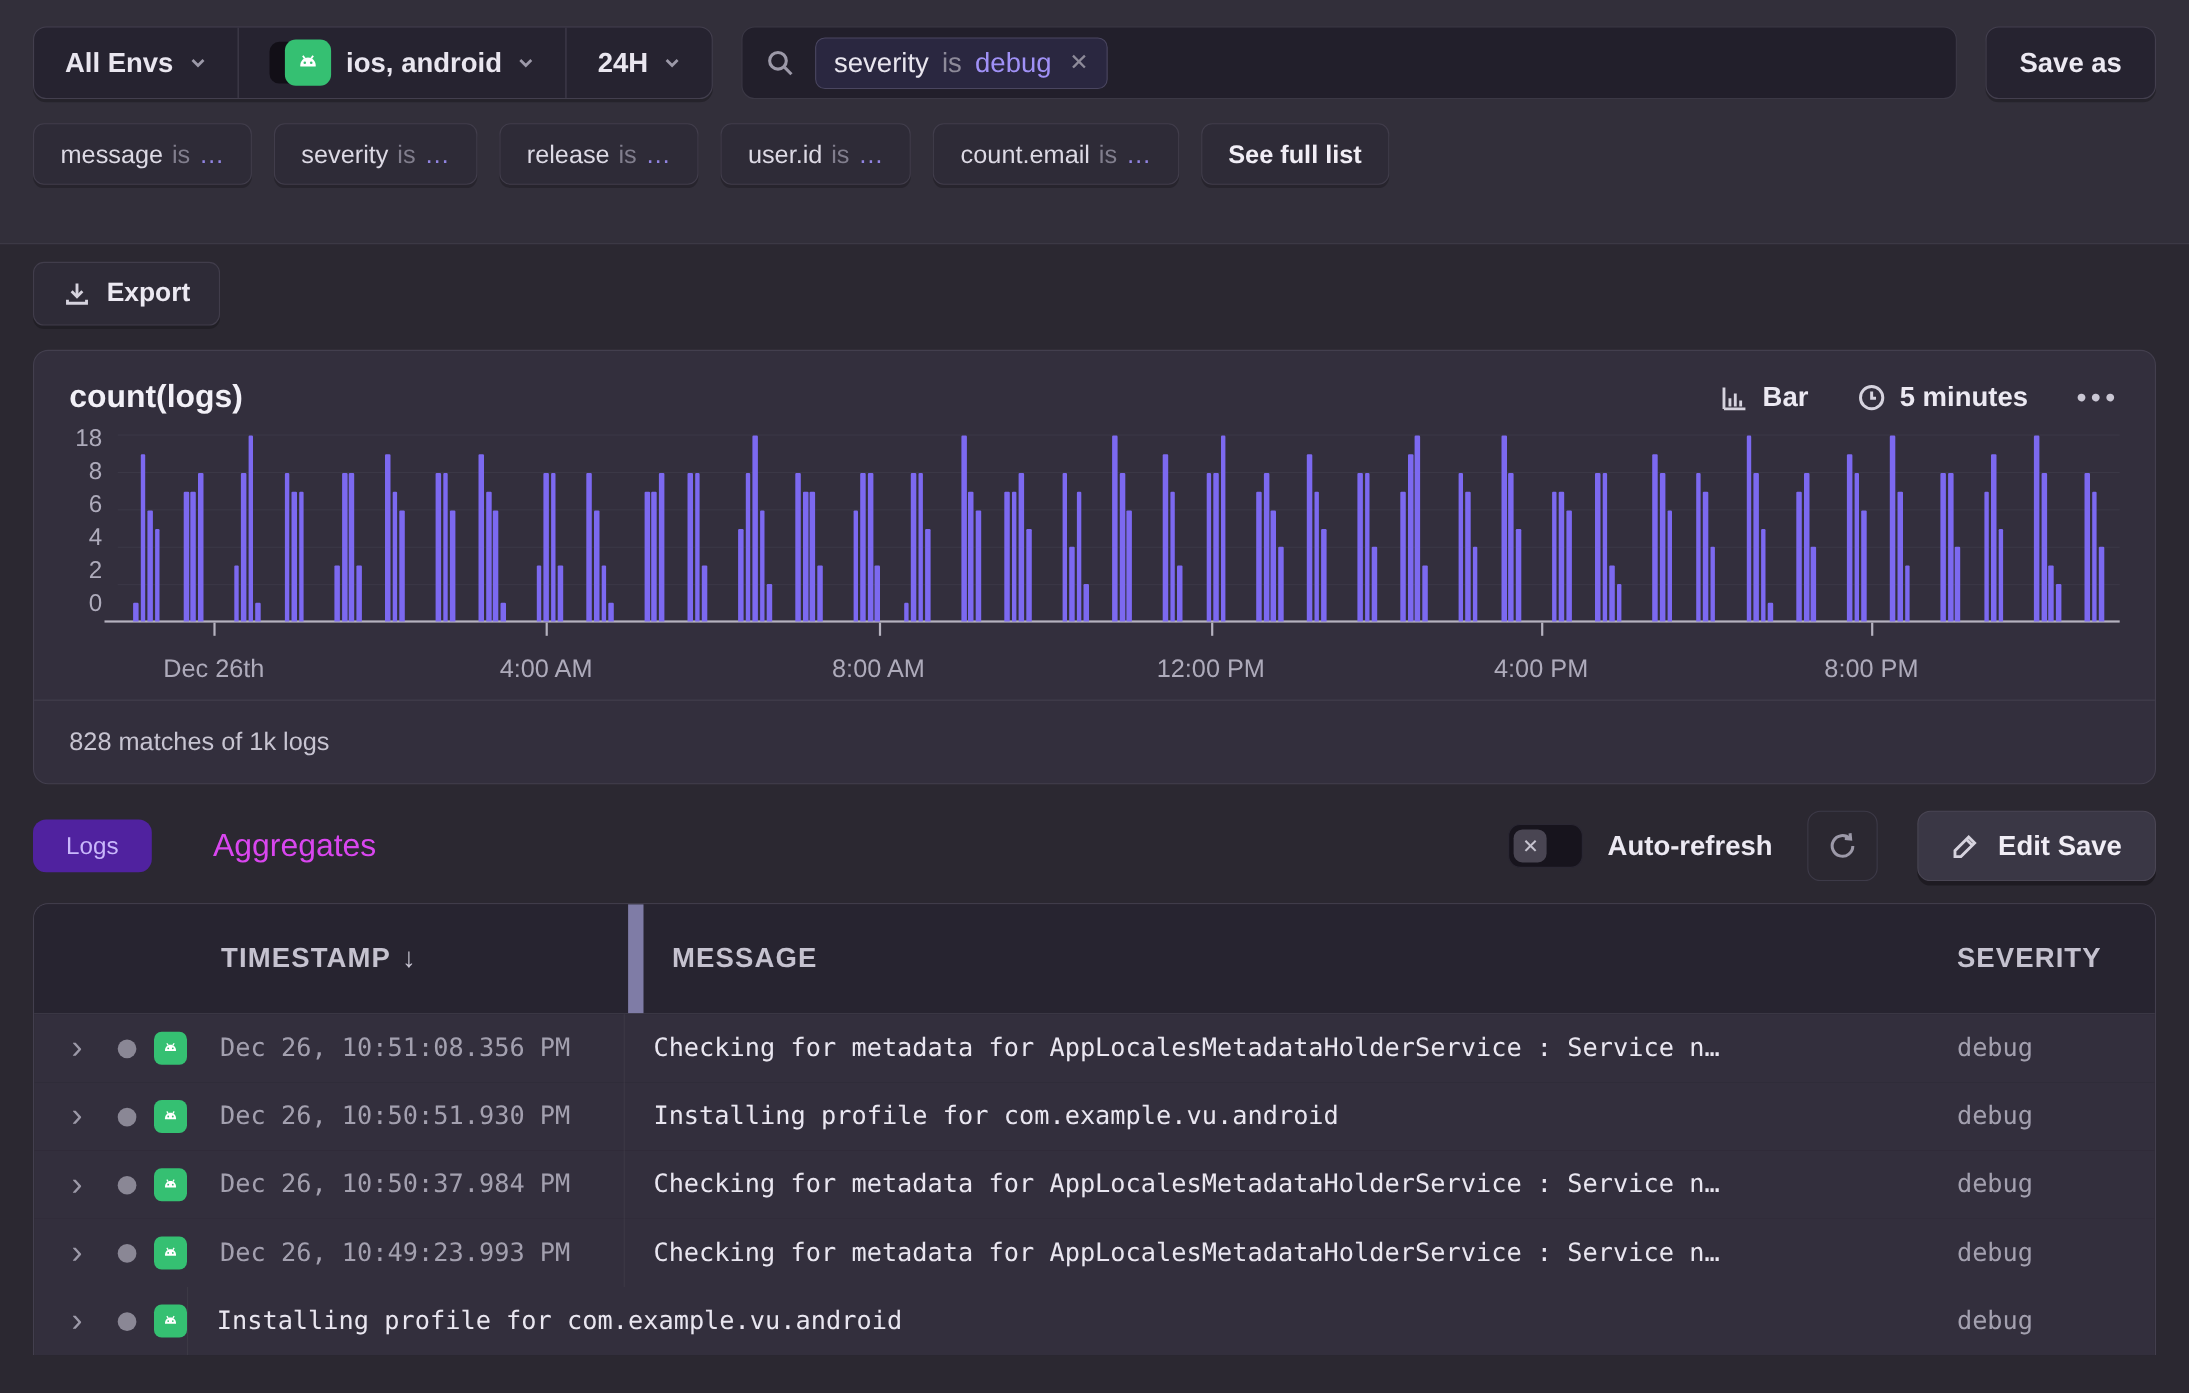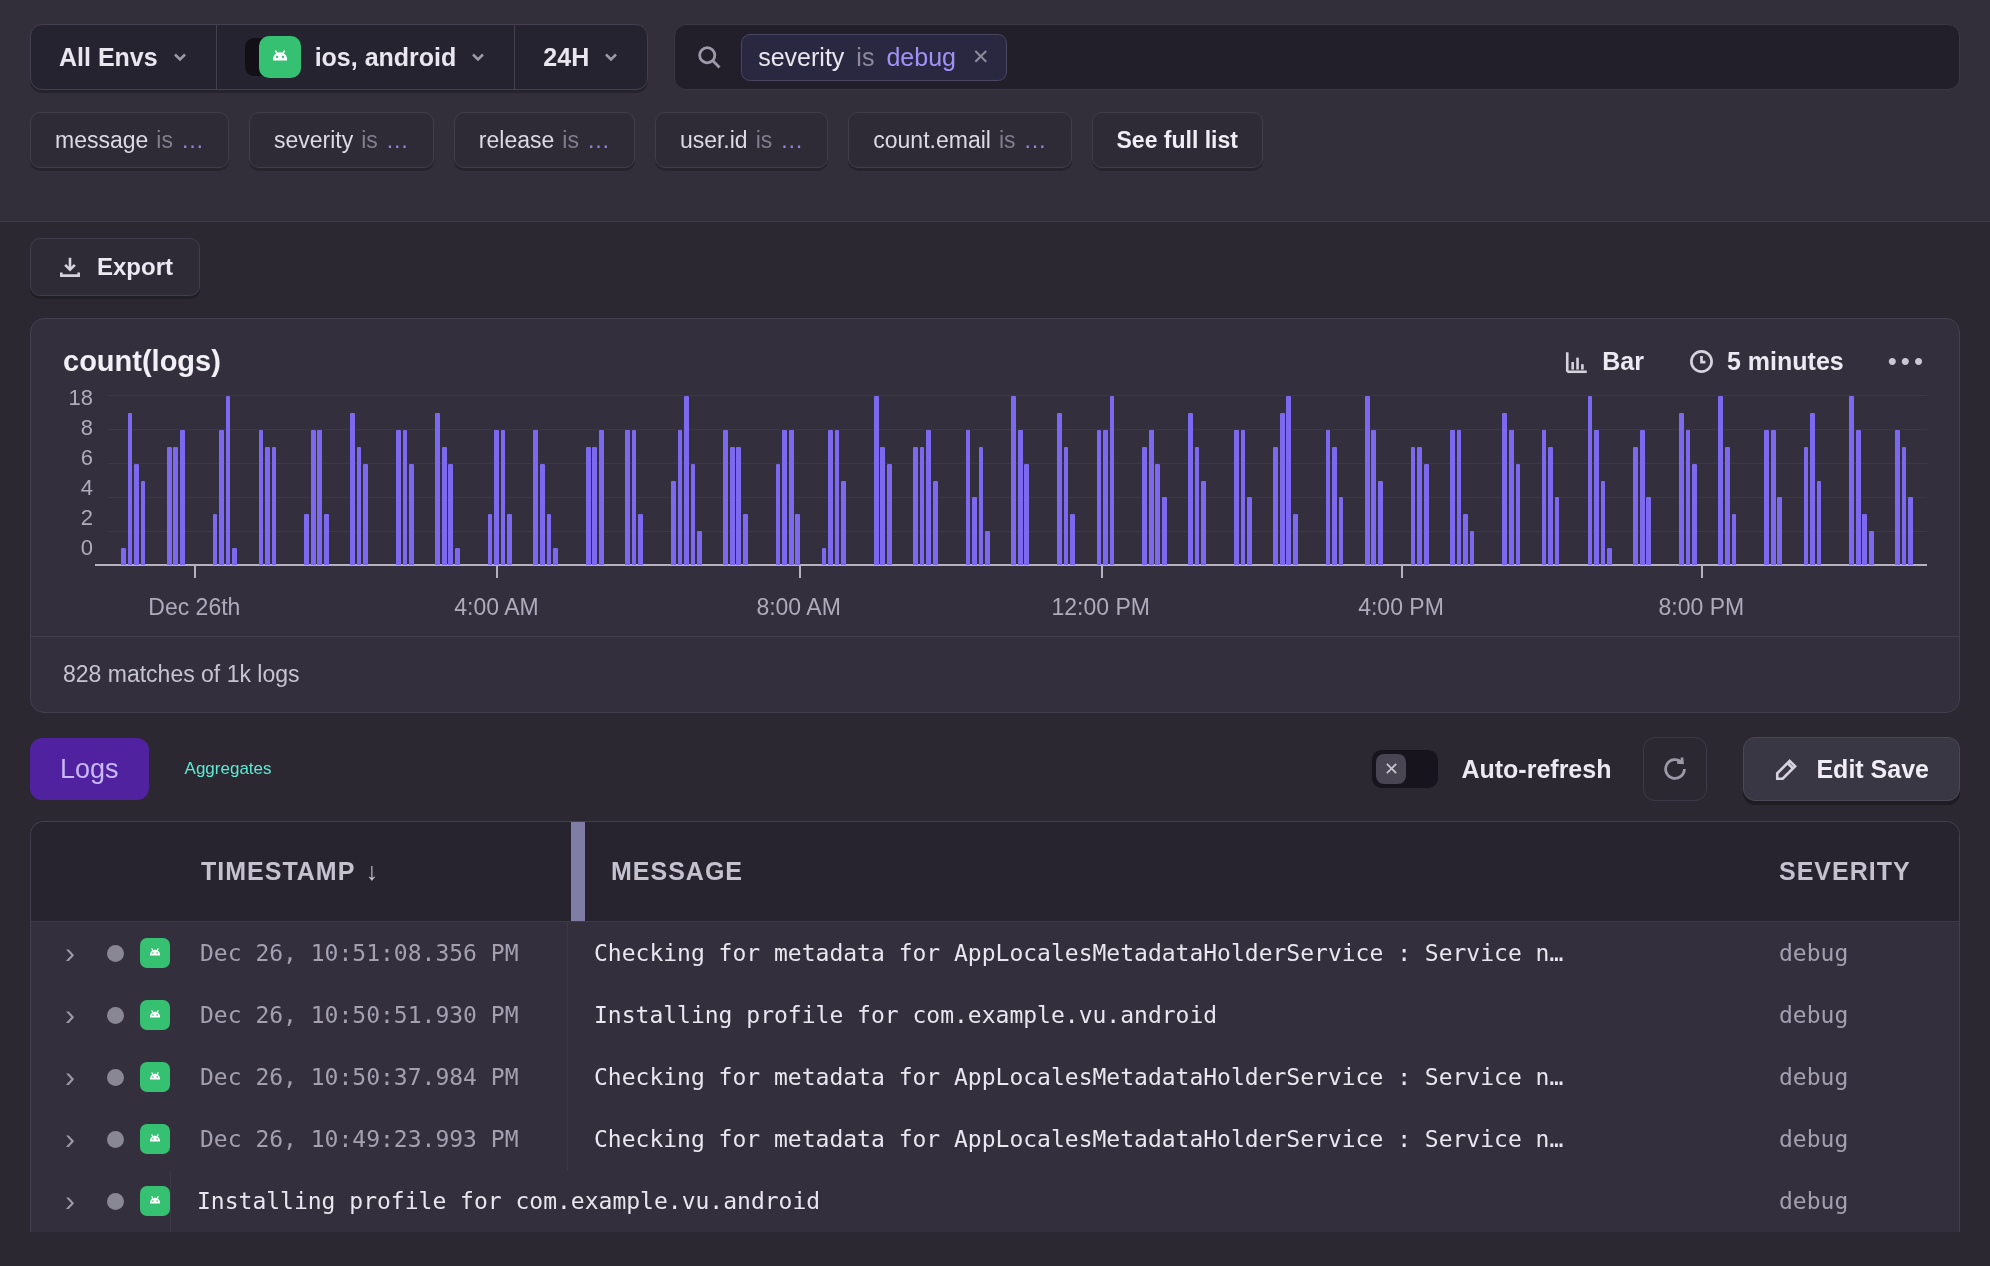--- a/index.html
+++ b/index.html
@@ -52,22 +52,22 @@
   .axisline { position:absolute; left:-12px; right:0; bottom:0; height:2px; background:#b5b2bf; }
   .bars { position:absolute; left:0; right:0; top:0; bottom:1px; display:flex; align-items:flex-end; }
   .bar-slot { flex:1 1 0; height:100%; display:flex; align-items:flex-end; justify-content:center; }
   .bar { width:72%; background:#7c69f0; border-radius:1px 1px 0 0; }
   .tick { position:absolute; top:100%; width:2px; height:12px; background:#b5b2bf; }
   .x-labels { position:relative; height:56px; margin-top:14px; font-size:23px; color:#aeabbb; }
   .x-label { position:absolute; transform:translateX(-50%); white-space:nowrap; }
   .chart-foot { border-top:1px solid #433f4e; padding:24px 32px; font-size:23px; color:#c7c4d1; }
   
   .tabs-row { display:flex; align-items:center; margin-top:24px; }
-  .tab-logs { background:#50229f; color:#c9b8fb; border-radius:12px; height:62px; padding:0 30px; display:flex; align-items:center; font-size:27px; cursor:pointer; }
-  .tab-aggregates { color:#5eead4; font-size:17px; margin-left:36px; cursor:pointer; }
+  .tab-logs { background:#50229f; color:#c9b8fb; border-radius:12px; height:48px; padding:0 30px; display:flex; align-items:center; font-size:22px; cursor:pointer; }
+  .tab-aggregates { color:#d946ef; font-size:29px; margin-left:56px; cursor:pointer; }
   .tabs-right { margin-left:auto; display:flex; align-items:center; gap:22px; }
   .toggle { position:relative; width:68px; height:40px; background:#17141d; border:1px solid #2a2733; border-radius:11px; cursor:pointer; }
   .knob { position:absolute; left:4px; top:4px; width:30px; height:30px; background:#494552; border-radius:8px; display:flex; align-items:center; justify-content:center; color:#c6c3cf; font-size:18px; }
   .auto-label { font-size:25px; font-weight:bold; color:#ece9f2; }
   .refresh-btn { width:64px; height:64px; border:1px solid #3d3a48; border-radius:12px; display:flex; align-items:center; justify-content:center; margin-left:10px; cursor:pointer; background:transparent; }
   .edit-btn { height:64px; padding:0 30px; display:flex; align-items:center; gap:16px; background:#3a3745; border:1px solid #4a4654; border-radius:12px; font-size:25px; font-weight:bold; color:#f0edf5; box-shadow:0 4px 0 rgba(0,0,0,.3); margin-left:14px; cursor:pointer; }
   
   .log-table { margin-top:20px; border:1px solid #433f4e; border-bottom:none; border-radius:14px 14px 0 0; overflow:hidden; }
   .thead { display:flex; height:100px; background:#272430; border-bottom:1px solid #3d3a47; align-items:center; }
   .th { font-size:25px; font-weight:bold; letter-spacing:1px; color:#c5c2cf; }
@@ -127,20 +127,21 @@
           <line x1="15.5" y1="15.5" x2="21" y2="21"></line>
         </svg>
       <span class="search-chip">
         <span class="f">severity</span>
         <span class="op">is</span>
         <span class="v">debug</span>
         <span class="chip-x">✕</span>
       </span>
     </div>
 
+    <button class="saveas-btn">Save as</button>
   </div>
 
   <div class="row2" id="quick-filters">
 
     <div class="qchip">
         <span class="f">message</span>
         <span class="op">is</span>
         <span class="v">…</span>
       </div>
       <div class="qchip">

